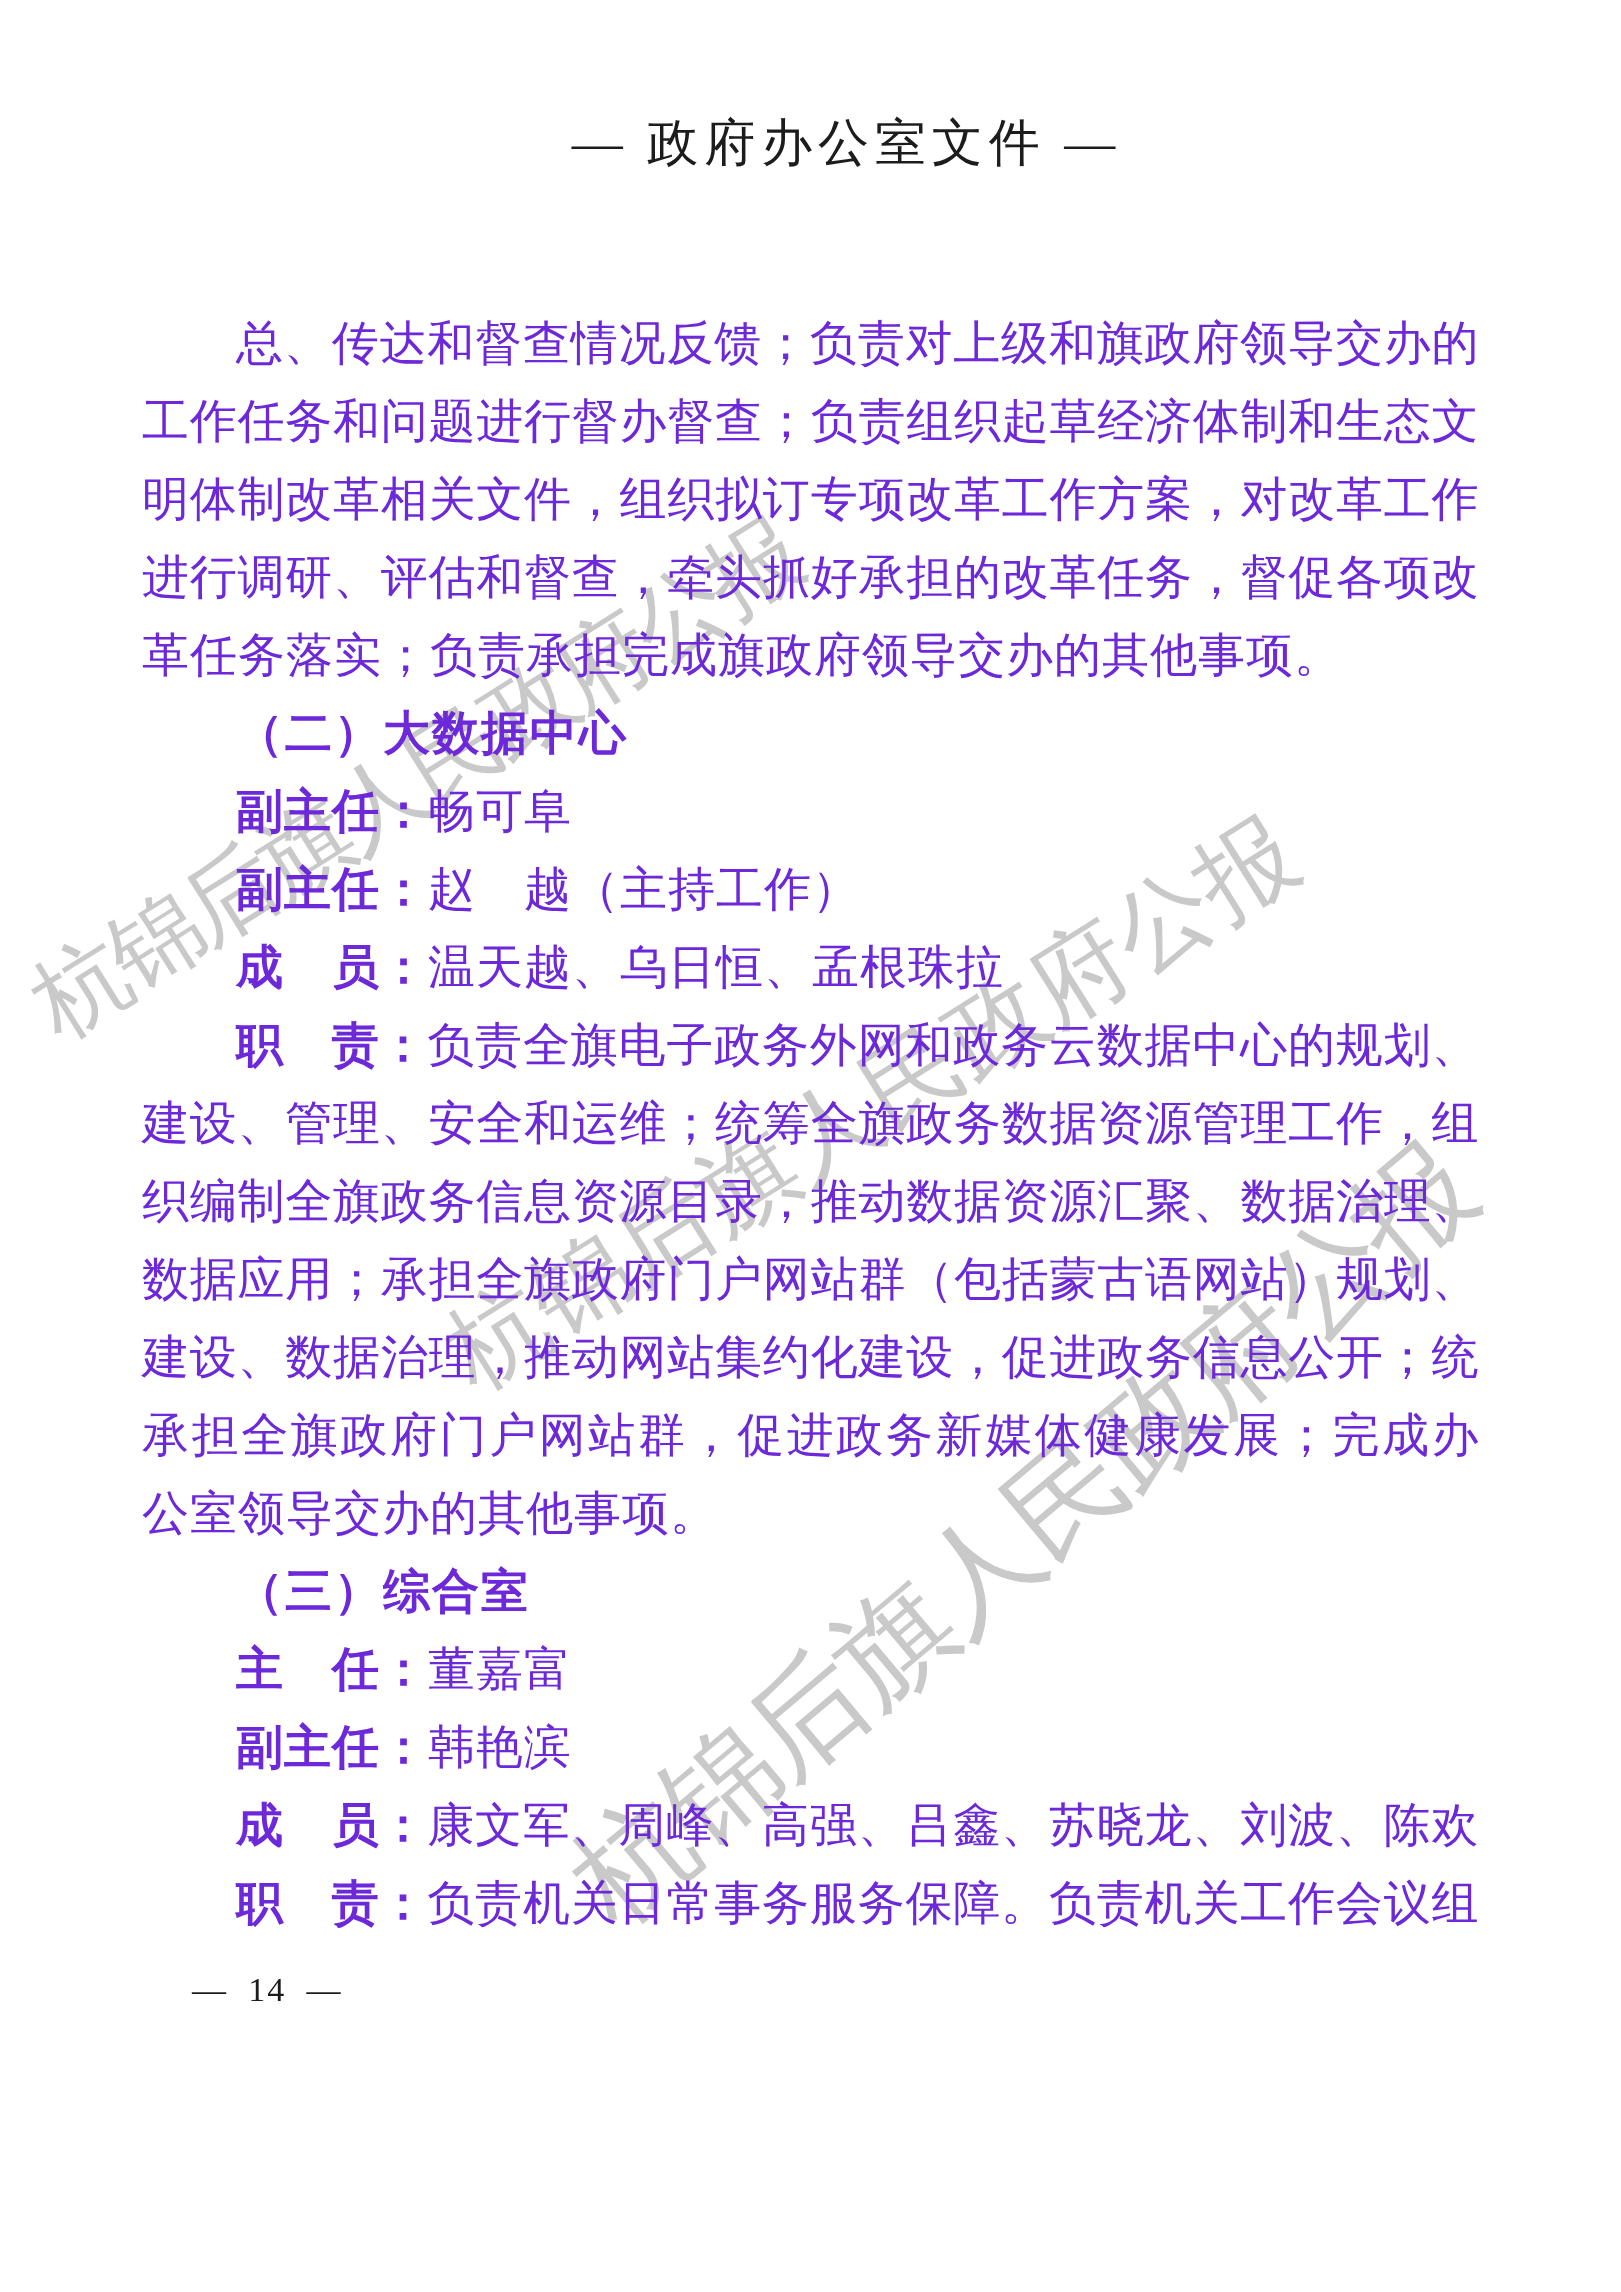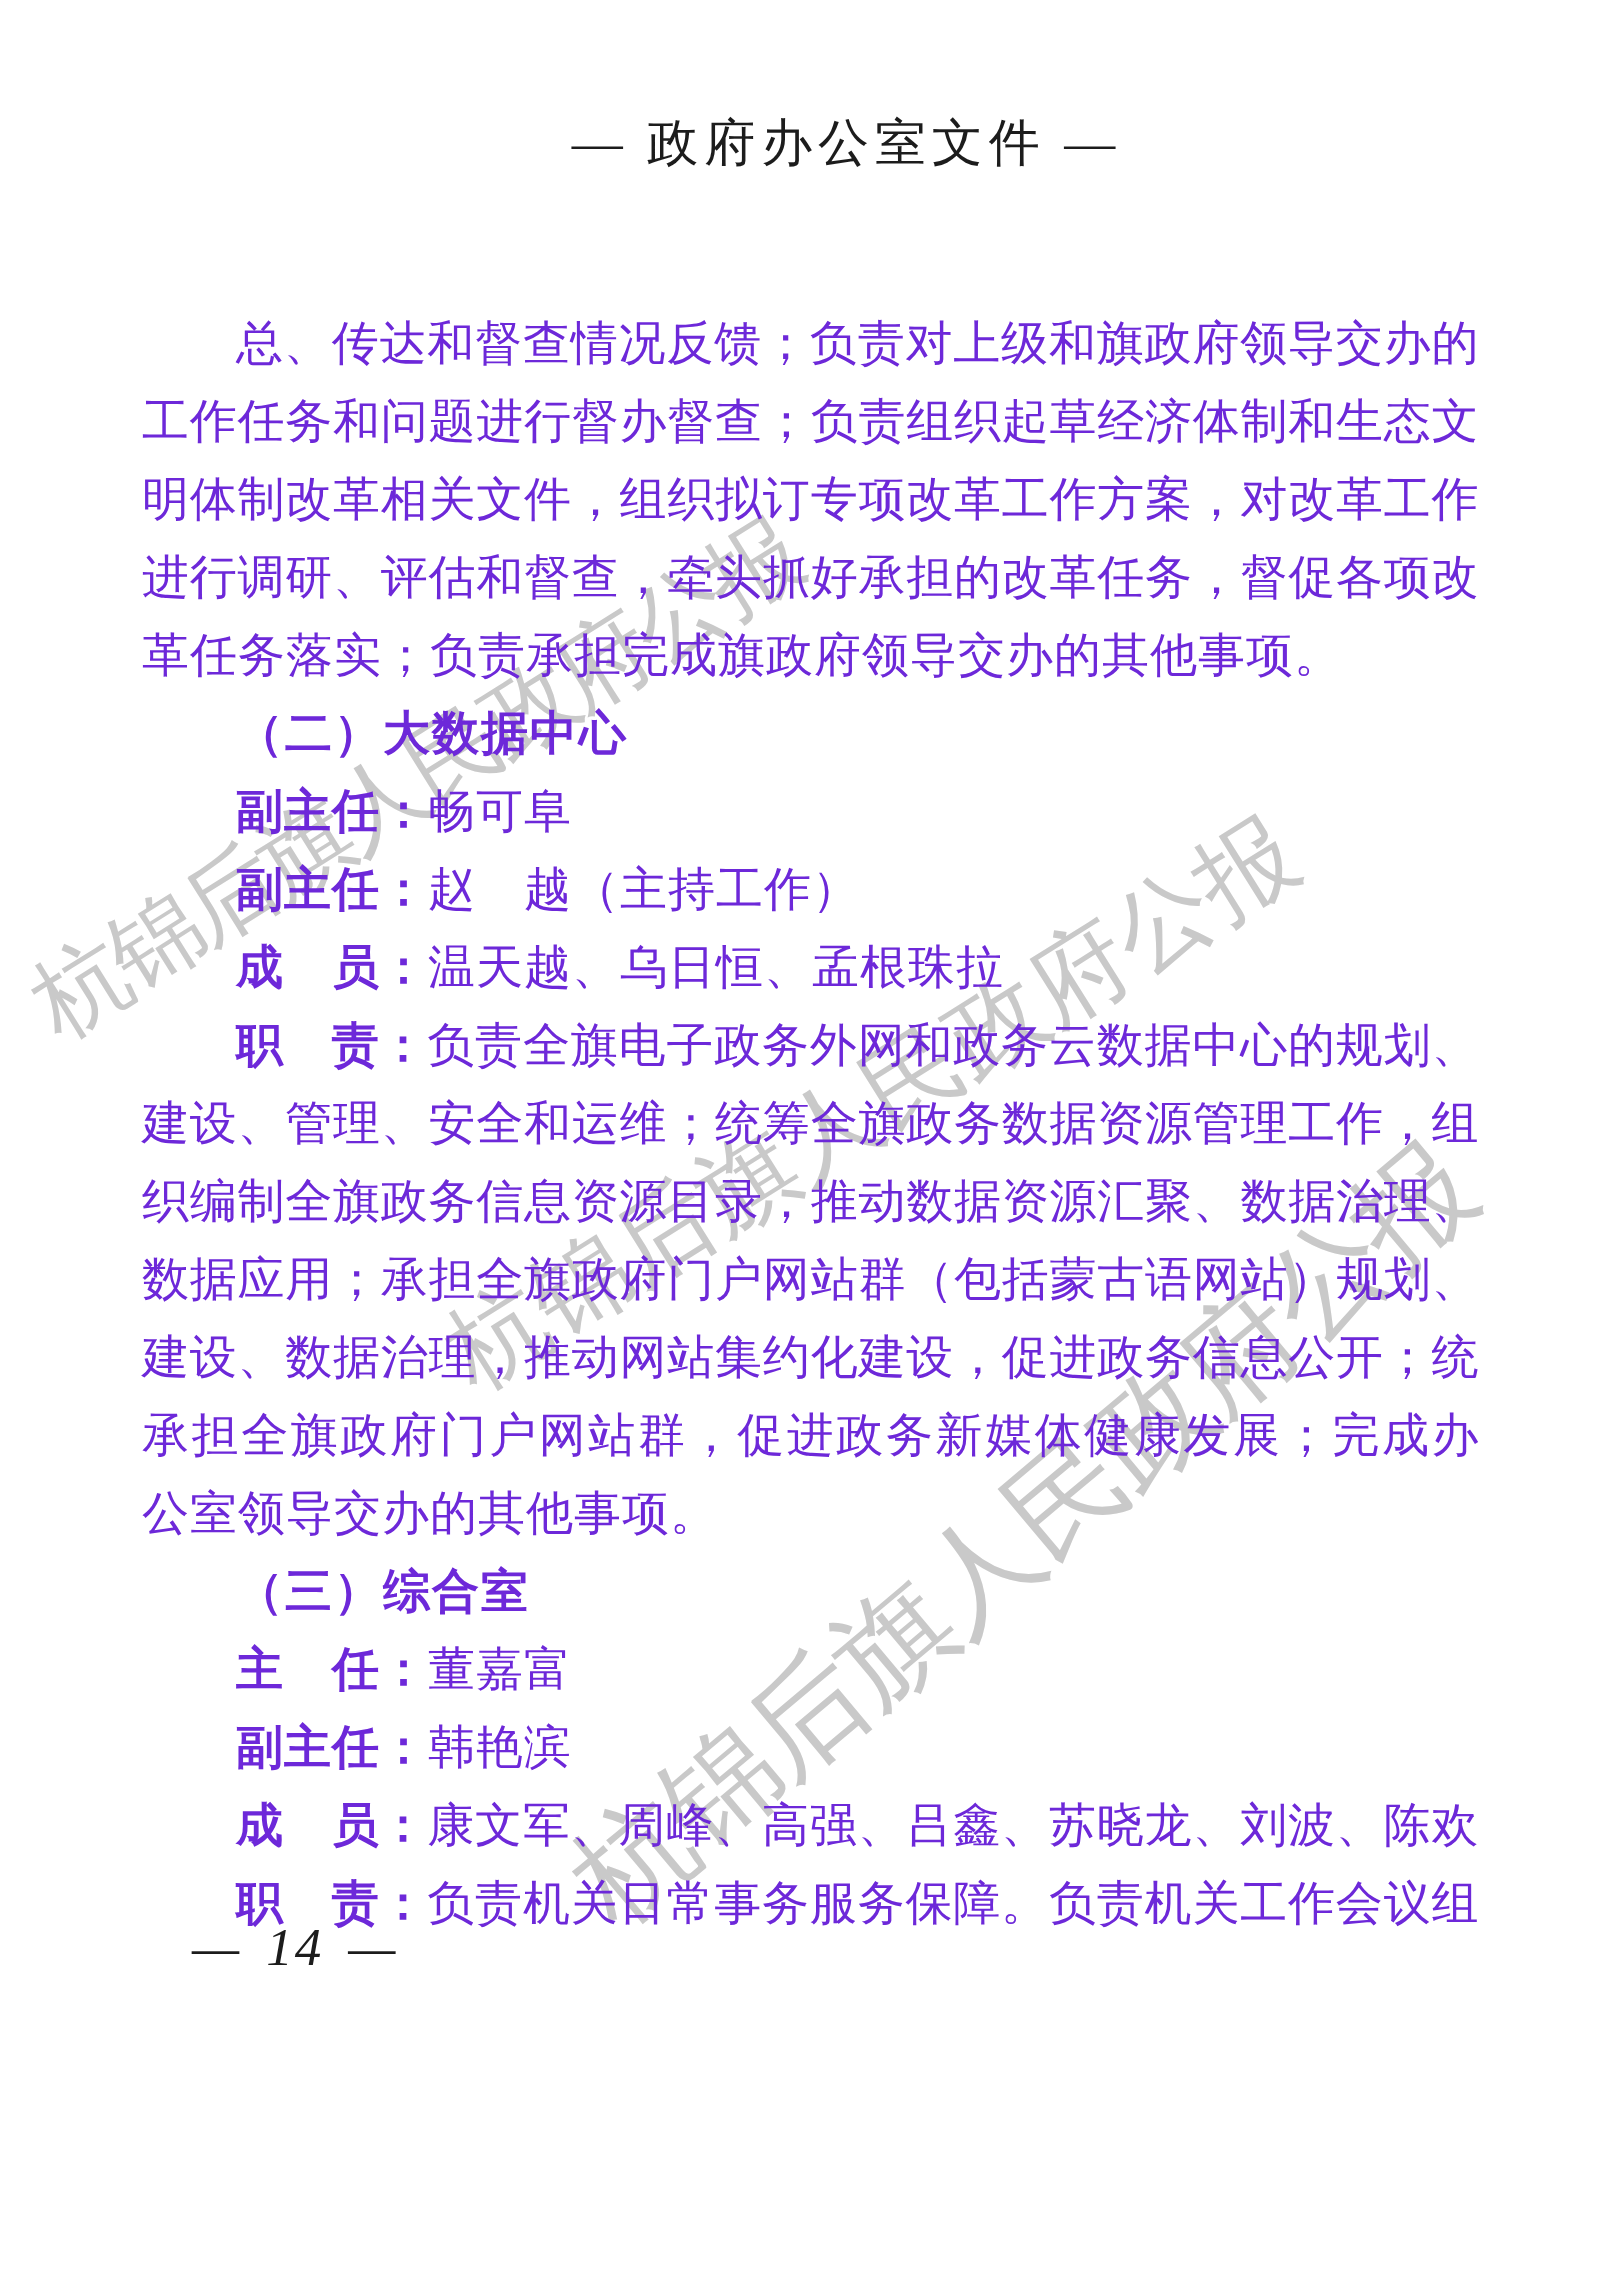--- a/index.html
+++ b/index.html
@@ -59,23 +59,23 @@
     font-weight:700;
     letter-spacing:2px;
   }
   .lbl {
     font-family:Liberation Serif, serif;
     font-weight:700;
   }
 
   
   .footer {
-    position:absolute; left:192px; top:1922px; z-index:2;
-    font-size:53px; line-height:51px;
-    letter-spacing:2px; word-spacing:9.8px;font-style:italic;
+    position:absolute; left:192px; top:1964px; z-index:2;
+    font-size:34px; line-height:51px;
+    letter-spacing:2px; word-spacing:9.8px;
   }
 </style>
 </head>
 <body>
 
 <div class="page">
 
   <div class="wm-layer">
     <div class="wm wm1" style="color: rgb(201, 201, 201);">杭锦后旗人民政府公报</div>
     <div class="wm wm2" style="color: rgb(201, 201, 201);">杭锦后旗人民政府公报</div>

